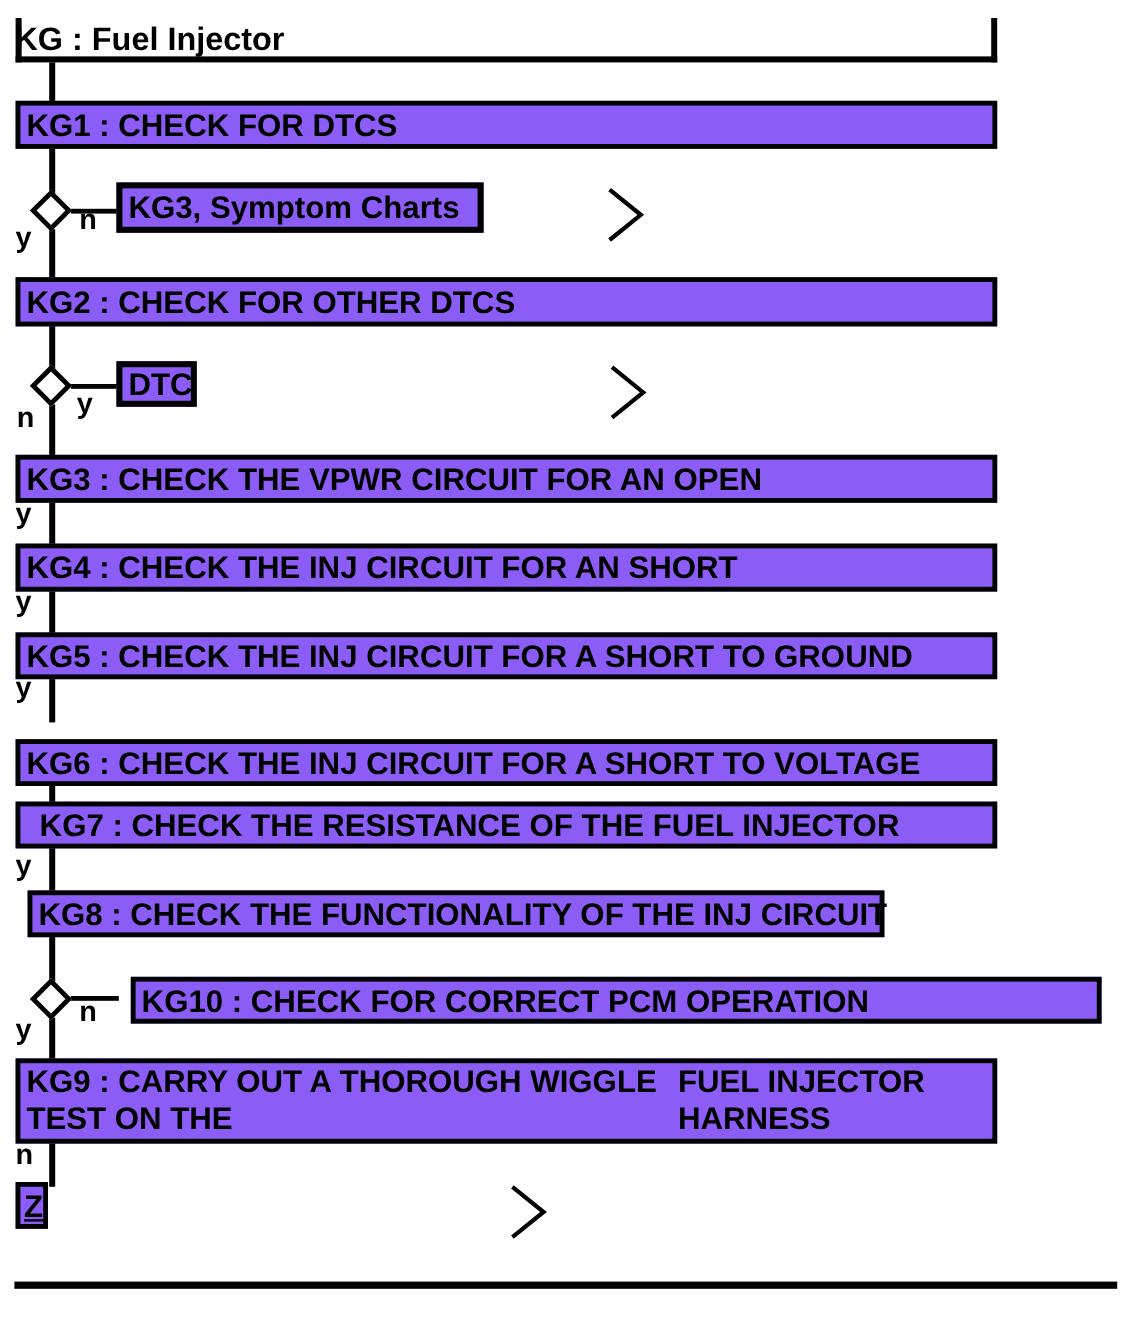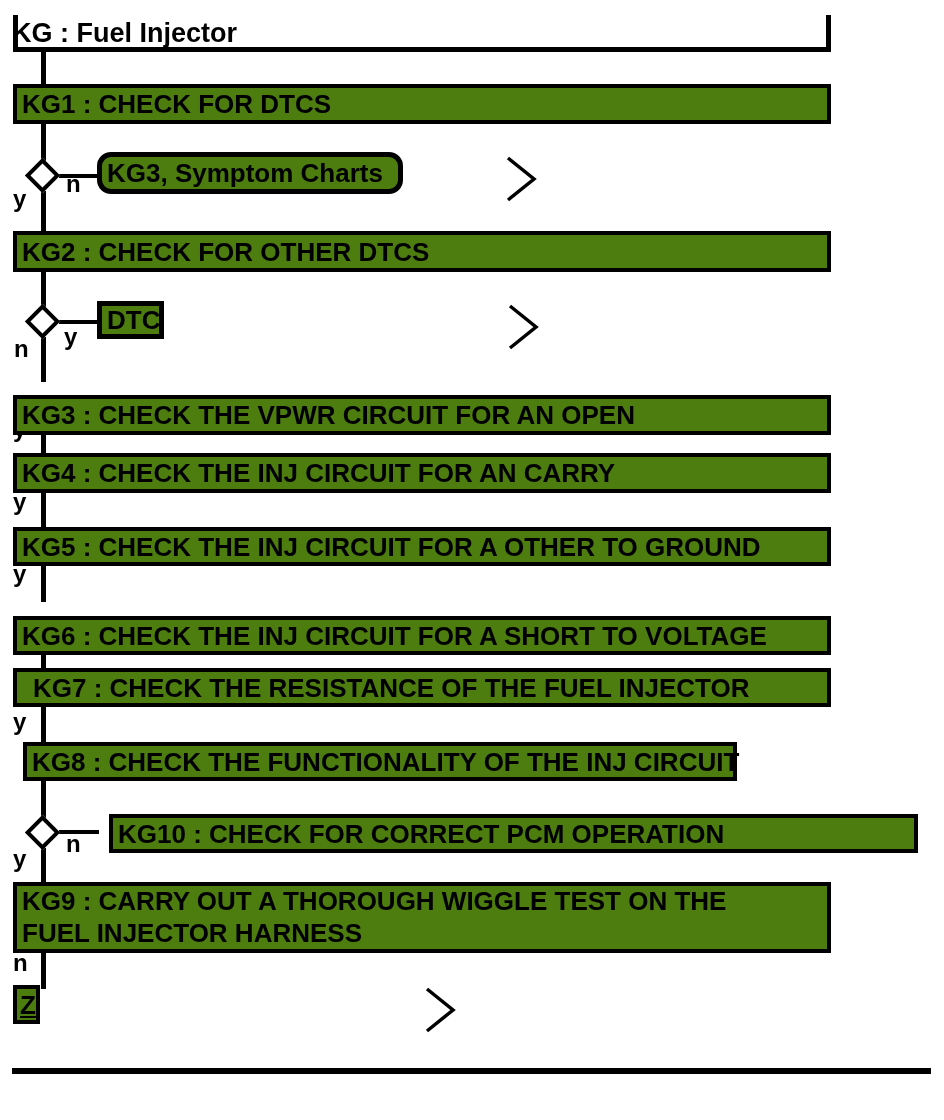--- a/index.html
+++ b/index.html
@@ -1,26 +1,26 @@
 <!DOCTYPE html>
 <html><head>
 <meta charset="utf-8">
 <style>
   html,body{margin:0;padding:0;background:#ffffff;}
   #canvas{
     position:relative;width:944px;height:1120px;background:#ffffff;
     font-family:"Liberation Sans", sans-serif;color:#000;overflow:hidden;
   }
   .box{
-    position:absolute;border:4px solid #000;background:#4d7c0f;box-sizing:border-box;
+    position:absolute;border:4px solid #000;background:#8b5cf6;box-sizing:border-box;
     display:flex;align-items:center;font-weight:bold;font-size:26px;
     padding-left:5px;white-space:nowrap;line-height:1;
   }
   .thick{border-width:5px;}
-  .multiline{flex-direction:column;align-items:flex-start;justify-content:center;
+  .multiline{flex-direction:row;align-items:flex-start;justify-content:center;
     white-space:normal;line-height:1.2;}
   .vline{position:absolute;width:5px;background:#000;}
   .hline{position:absolute;height:4px;background:#000;}
   .diamond{
     position:absolute;width:25px;height:25px;border:4px solid #000;background:#fff;
     box-sizing:border-box;transform:rotate(45deg);
   }
   .yn{position:absolute;font-weight:bold;font-size:24px;line-height:1;}
   .titletext{position:absolute;font-weight:bold;font-size:27px;line-height:1;white-space:nowrap;}
   .chev{position:absolute;}
@@ -67,32 +67,32 @@
   <div class="yn" style="left:13px;top:490px;">y</div>
   <div class="yn" style="left:13px;top:562px;">y</div>
   <div class="yn" style="left:13px;top:635px;">n</div>
   <div class="yn" style="left:13px;top:710px;">y</div>
   <div class="yn" style="left:13px;top:847px;">y</div>
   <div class="yn" style="left:66px;top:832px;">n</div>
   <div class="yn" style="left:13px;top:951px;">n</div>
 
   <div class="box" style="left:13px;top:84px;width:818px;height:40px;">KG1 : CHECK FOR DTCS</div>
   <div class="box" style="left:13px;top:231px;width:818px;height:41px;">KG2 : CHECK FOR OTHER DTCS</div>
-  <div class="box" style="left:13px;top:379px;width:818px;height:40px;margin-top:16px;">KG3 : CHECK THE VPWR CIRCUIT FOR AN OPEN</div>
-  <div class="box" style="left:13px;top:453px;width:818px;height:40px;">KG4 : CHECK THE INJ CIRCUIT FOR AN CARRY</div>
-  <div class="box" style="left:13px;top:527px;width:818px;height:39px;">KG5 : CHECK THE INJ CIRCUIT FOR A OTHER TO GROUND</div>
+  <div class="box" style="left:13px;top:379px;width:818px;height:40px;">KG3 : CHECK THE VPWR CIRCUIT FOR AN OPEN</div>
+  <div class="box" style="left:13px;top:453px;width:818px;height:40px;">KG4 : CHECK THE INJ CIRCUIT FOR AN SHORT</div>
+  <div class="box" style="left:13px;top:527px;width:818px;height:39px;">KG5 : CHECK THE INJ CIRCUIT FOR A SHORT TO GROUND</div>
   <div class="box" style="left:13px;top:599px;width:818px;height:39px;margin-top:17px;">KG6 : CHECK THE INJ CIRCUIT FOR A SHORT TO VOLTAGE</div>
   <div class="box" style="left:13px;top:668px;width:818px;height:39px;padding-left:16px;">KG7 : CHECK THE RESISTANCE OF THE FUEL INJECTOR</div>
   <div class="box" style="left:23px;top:742px;width:714px;height:39px;">KG8 : CHECK THE FUNCTIONALITY OF THE INJ CIRCUIT</div>
   <div class="box multiline" style="left:13px;top:882px;width:818px;height:71px;">
     <span>KG9 : CARRY OUT A THOROUGH WIGGLE TEST ON THE</span>
     <span>FUEL INJECTOR HARNESS</span>
   </div>
 
-  <div class="box thick" style="left:97px;top:152px;width:306px;height:42px;border-radius:14px;">KG3, Symptom Charts</div>
+  <div class="box thick" style="left:97px;top:152px;width:306px;height:42px;">KG3, Symptom Charts</div>
   <div class="box thick" style="left:97px;top:301px;width:67px;height:38px;">DTC</div>
   <div class="box" style="left:109px;top:814px;width:809px;height:39px;">KG10 : CHECK FOR CORRECT PCM OPERATION</div>
 
   <div class="box" style="left:13px;top:985px;width:27px;height:39px;padding-left:3px;">
     <span style="text-decoration:underline;">Z</span>
   </div>
 
   <svg class="chev" style="left:505px;top:155px;" width="32" height="48" viewBox="0 0 32 48">
       <polyline points="3,3 29,24 3,45"></polyline>
     </svg>

